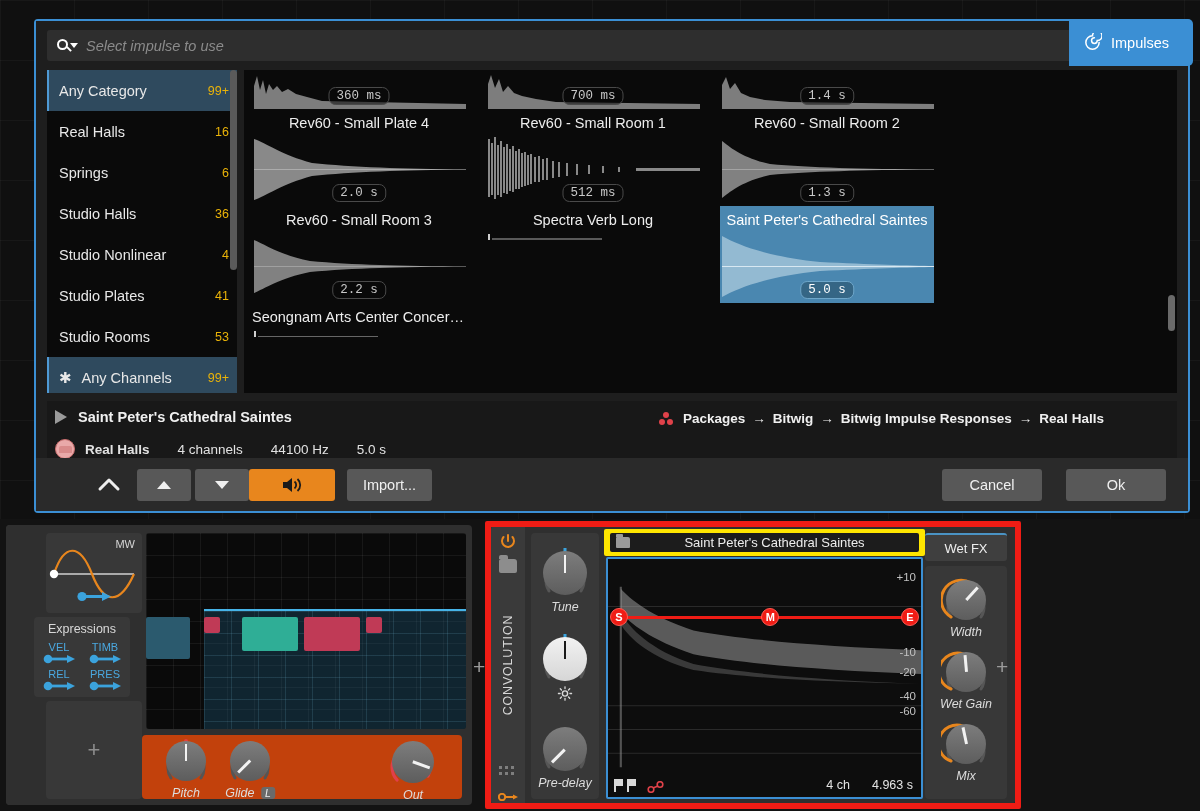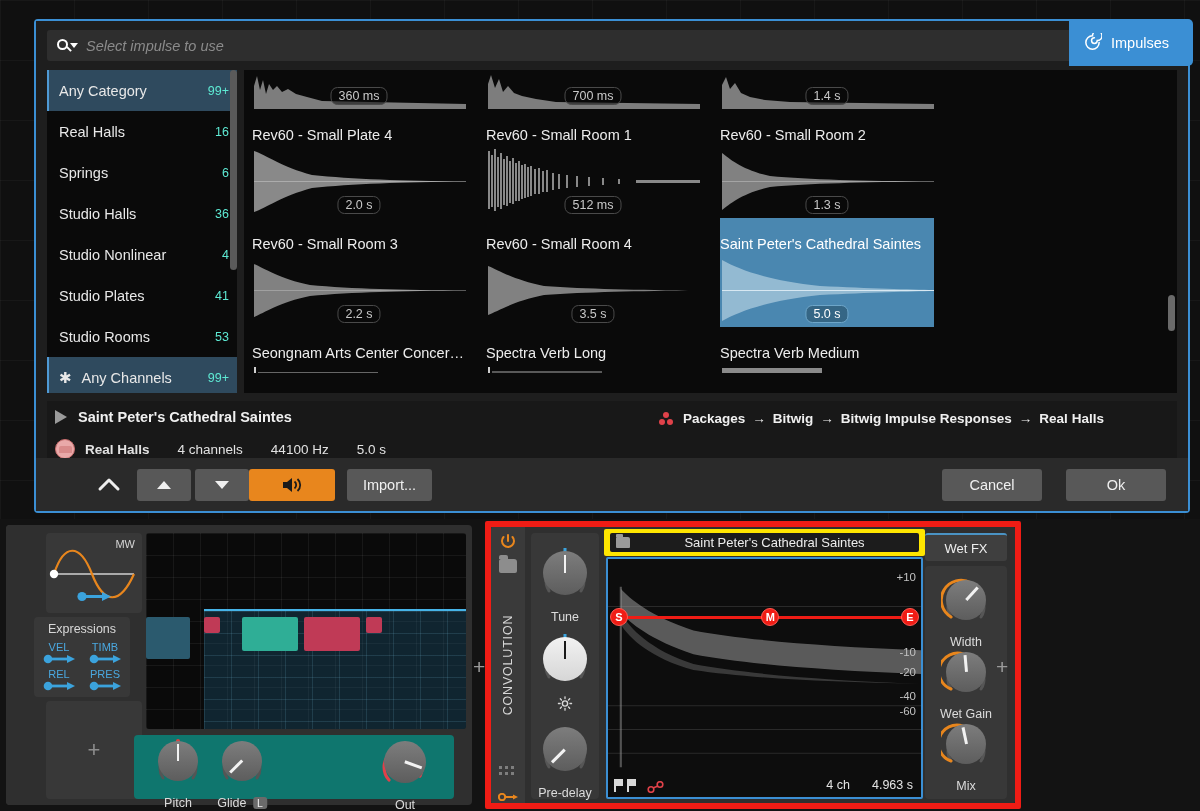--- a/index.html
+++ b/index.html
@@ -59,38 +59,38 @@
 
   
   .sidelist {
     position:absolute; left:11px; top:0; width:190px; height:323px;
     background:#0a0a0a; overflow:hidden;
   }
   .row {
     position:relative; height:41px; display:flex; align-items:center;
     padding: 0 8px 0 12px; color:#e8e8e8; font-size:14.5px;
   }
-  .row .cnt { margin-left:auto; color:#5eead4; font-size:12.5px; }
+  .row .cnt { margin-left:auto; color:#eab308; font-size:12.5px; }
   .row.sel { background:#2f4a5e; }
   .row.sel::before { content:""; position:absolute;left:0;top:0;bottom:0;width:2px;background:#4f9ad6; }
   .row .ast { margin-right:10px; font-size:15px; color:#e8e8e8; line-height:0; }
   .list-scroll {
     position:absolute; right:0; top:0; width:7px; height:200px; background:#5a5a5a; border-radius:4px;
   }
 
   
   .grid-wrap { position:absolute; left:208px; top:0; right:11px; height:323px; background:#0a0a0a; overflow:hidden; }
   .gcol { position:absolute; top:0; width:230px; }
   .gitem { position:relative; width:214px; }
   .gitem .wave { position:relative; height:73px; overflow:hidden; }
-  .gitem .nm { color:#ededed; font-size:14.5px; padding:18px 0 2px; white-space:nowrap; overflow:hidden; text-overflow:ellipsis; }
+  .gitem .nm { color:#ededed; font-size:14.5px; text-align:center; padding:6px 0 2px; white-space:nowrap; overflow:hidden; text-overflow:ellipsis; }
   .badge {
     position:absolute; left:50%; transform:translateX(-50%); bottom:4px;
     border:1px solid #4a4a4a; border-radius:7px; padding:1px 7px;
-    color:#c8c8c8; font-size:12.5px; background:rgba(10,10,10,.55);
+    color:#c8c8c8; font-size:12.5px; background:rgba(10,10,10,.55);font-family:Liberation Mono, monospace;
   }
   .gitem.selected { background:#4a87b0; }
   .gitem.selected .nm { color:#ffffff; }
   .gitem.selected .badge { border-color:#6ea6c9; background:rgba(40,80,105,.6); color:#fff; }
   .grid-scroll { position:absolute; right:2px; top:225px; width:7px; height:36px; background:#6a6a6a; border-radius:4px; }
 
   
   .detail { position:absolute; left:11px; top:331px; right:11px; height:110px; background:#181818; }
   .d-line1 { position:absolute; left:8px; top:8px; display:flex; align-items:center; gap:11px; }
   .tri { width:0;height:0;border-top:7px solid transparent;border-bottom:7px solid transparent;border-left:12px solid #9a9a9a; }
@@ -162,25 +162,25 @@
       linear-gradient(to bottom, rgba(255,255,255,.06) 1px, transparent 1px);
     background-size: 27px 22px; }
   .seq-clip { position:absolute; left:58px; top:76px; right:0; bottom:0; background:rgba(30,90,120,.35); border-top:2px solid #46b4e8; }
   .seq-clip-grid { position:absolute; inset:0;
     background-image:
       linear-gradient(to right, rgba(120,190,220,.16) 1px, transparent 1px),
       linear-gradient(to bottom, rgba(120,190,220,.16) 1px, transparent 1px);
     background-size: 27px 22px; }
   .blk { position:absolute; border-radius:2px; }
 
-  .knobrow { position:absolute; left:128px; top:210px; width:320px; height:64px; background:#0f766e; border-radius:4px; }
+  .knobrow { position:absolute; left:136px; top:210px; width:320px; height:64px; background:#c2410c; border-radius:4px; }
   .knob { position:absolute; }
   .knob .dial { width:100%; height:100%; border-radius:50%; background:linear-gradient(#7d7d7d,#5d5d5d); position:relative; }
   .knob .ptr { position:absolute; left:50%; top:8%; width:2.5px; height:42%; background:#f2f2f2; transform-origin: 50% 100%; margin-left:-1.25px; }
-  .knob-label { position:absolute; left:50%; transform:translateX(-50%); top:100%; margin-top:15px; color:#dcdcdc; font-size:12.5px; white-space:nowrap; }
+  .knob-label { position:absolute; left:50%; transform:translateX(-50%); top:100%; margin-top:5px; color:#dcdcdc; font-size:12.5px; white-space:nowrap;font-style:italic; }
   .knob-ring { position:absolute; inset:-5px; border-radius:50%; }
 
   
   #convolution { left:491px; width:524px; }
   .red-frame { position:absolute; left:485px; top:521px; width:536px; height:288px; border:6px solid #f01c15; border-radius:2px; pointer-events:none; }
 
   .cv-knobcol { position:absolute; left:40px; top:8px; width:68px; bottom:6px; background:#383838; border-radius:4px; }
   .cv-wave { position:absolute; left:115px; top:32px; right:92px; bottom:6px; background:#0d0d0d; border:2px solid #3b8fd4; border-radius:2px; overflow:hidden; }
   .yellow-hl { position:absolute; left:113px; top:4px; right:90px; height:27px; background:#ffe600; border-radius:2px; }
   .ir-title { position:absolute; left:5px; top:4px; right:5px; height:19px; background:#1c1c1c; border-radius:2px;
@@ -365,29 +365,20 @@
                   <rect x="90" y="31" width="2" height="11"></rect>
                     <rect x="102" y="32" width="2" height="9"></rect>
                   <rect x="116" y="33" width="2" height="7"></rect>
                     <rect x="132" y="34" width="2" height="5"></rect>
                   <rect x="150" y="35" width="64" height="3"></rect>
                 </g>
               </svg>
             </div>
             <div class="badge">512 ms</div>
           </div>
-          <div class="gitem">
-            <div class="nm">Rev60 - Small Room 4</div>
-            <div class="wave">
-              <svg width="214" height="73" viewBox="0 0 214 73" preserveAspectRatio="none">
-                <path d="M2 12 C12 16, 28 26, 58 32 C100 35, 150 36, 214 36.5 L214 36.5 C150 37, 100 38, 58 41 C28 47, 12 57, 2 61 Z" fill="#b4b4b4" opacity="0.7"></path>
-              </svg>
-            </div>
-            <div class="badge">3.5 s</div>
-          </div>
           <div class="gitem" style="height:30px">
             <div class="nm">Spectra Verb Long</div>
             <div class="wave" style="height:10px">
               <svg width="214" height="10" viewBox="0 0 214 10" preserveAspectRatio="none">
                 <rect x="2" y="0" width="2" height="10" fill="#cfcfcf"></rect>
                 <rect x="6" y="4" width="110" height="5" fill="#8d8d8d" opacity="0.6"></rect>
                 <rect x="126" y="7" width="40" height="2" fill="#8d8d8d" opacity="0.4"></rect>
               </svg>
             </div>
           </div>
@@ -414,29 +405,20 @@
           </div>
           <div class="gitem selected">
             <div class="nm">Saint Peter's Cathedral Saintes</div>
             <div class="wave">
               <svg width="214" height="73" viewBox="0 0 214 73" preserveAspectRatio="none">
                 <path d="M2 6 C20 16, 50 27, 100 32 C150 34.5, 190 35.5, 214 36 L214 37 C190 37.5, 150 38.5, 100 41 C50 46, 20 57, 2 67 Z" fill="#cfe3ef" opacity="0.55"></path>
                 <rect x="2" y="36" width="212" height="1" fill="#eaf4fa" opacity="0.8"></rect>
               </svg>
             </div>
             <div class="badge">5.0 s</div>
-          </div>
-          <div class="gitem" style="height:30px">
-            <div class="nm">Spectra Verb Medium</div>
-            <div class="wave" style="height:10px">
-              <svg width="214" height="10" viewBox="0 0 214 10" preserveAspectRatio="none">
-                <rect x="2" y="1" width="100" height="8" fill="#c0c0c0" opacity="0.7"></rect>
-                <rect x="104" y="6" width="50" height="3" fill="#8d8d8d" opacity="0.45"></rect>
-              </svg>
-            </div>
           </div>
         </div>
 
         <div class="grid-scroll"></div>
       </div>
 
       <div class="detail">
         <div class="d-line1">
           <div class="tri"></div>
           <div class="d-title">Saint Peter's Cathedral Saintes</div>

